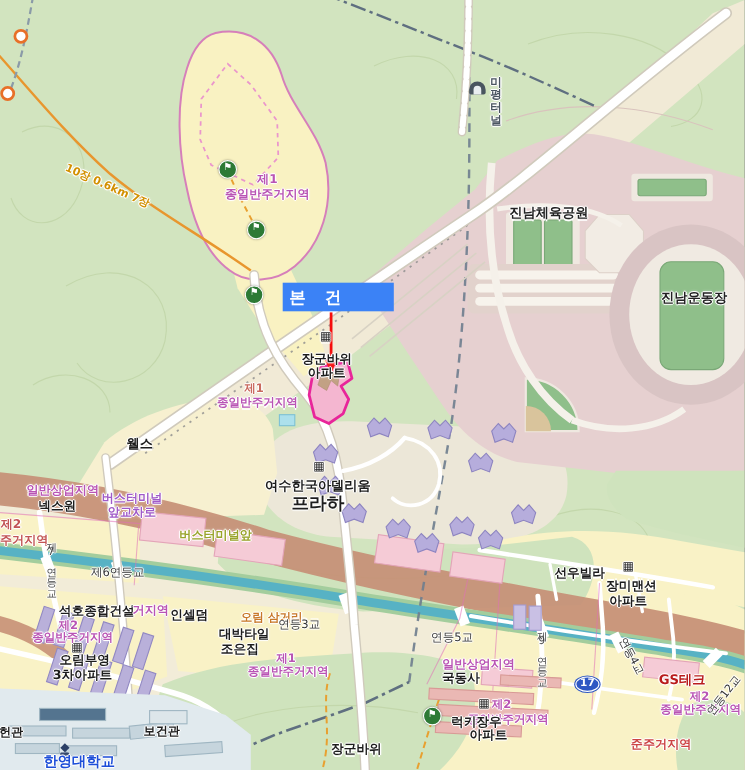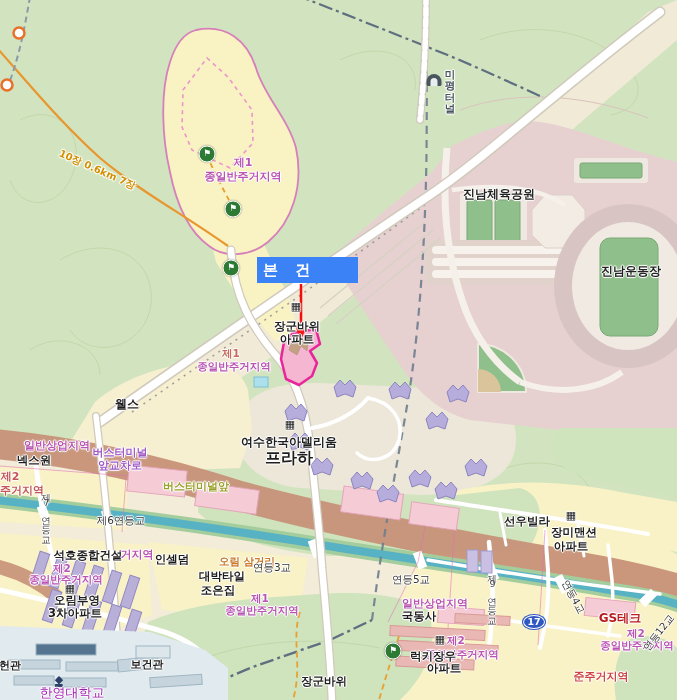--- a/index.html
+++ b/index.html
@@ -290,27 +290,27 @@
       <div class="map-label vertical" style="left: 450px; top: 84px; font-size: 10.5px; color: rgb(74, 85, 96); font-weight: 700; transform: translate(-50%, -50%);">미평터널</div>
       <div class="map-label" style="left: 97px; top: 170px; font-size: 10px; color: rgb(210, 144, 0); font-weight: 700; transform: translate(-50%, -50%) rotate(24deg);">10장 0.6km 7장</div>
       <div class="map-label" style="left: 297px; top: 326px; font-size: 11.5px; color: rgb(29, 29, 29); font-weight: 700; transform: translate(-50%, -50%);">장군바위</div>
       <div class="map-label" style="left: 297px; top: 339px; font-size: 11.5px; color: rgb(29, 29, 29); font-weight: 700; transform: translate(-50%, -50%);">아파트</div>
       <div class="map-label" style="left: 231px; top: 354px; font-size: 10.5px; color: rgb(201, 106, 94); font-weight: 700; transform: translate(-50%, -50%);">제1</div>
       <div class="map-label" style="left: 234px; top: 367px; font-size: 10.5px; color: rgb(185, 84, 180); font-weight: 700; transform: translate(-50%, -50%);">종일반주거지역</div>
       <div class="map-label" style="left: 127px; top: 404px; font-size: 12px; color: rgb(29, 29, 29); font-weight: 700; transform: translate(-50%, -50%);">웰스</div>
       <div class="map-label" style="left: 289px; top: 442px; font-size: 12px; color: rgb(29, 29, 29); font-weight: 700; transform: translate(-50%, -50%);">여수한국아델리움</div>
       <div class="map-label" style="left: 289px; top: 458px; font-size: 16px; color: rgb(29, 29, 29); font-weight: 700; transform: translate(-50%, -50%);">프라하</div>
       <div class="map-label" style="left: 57px; top: 446px; font-size: 11px; color: rgb(185, 84, 180); font-weight: 700; transform: translate(-50%, -50%);">일반상업지역</div>
-      <div class="map-label" style="left: 34px; top: 460px; font-size: 11.5px; color: rgb(29, 29, 29); font-weight: 700; transform: translate(-50%, -50%);">넥스원</div>
+      <div class="map-label" style="left: 52px; top: 460px; font-size: 11.5px; color: rgb(29, 29, 29); font-weight: 700; transform: translate(-50%, -50%);">넥스원</div>
       <div class="map-label" style="left: 120px; top: 453px; font-size: 11px; color: rgb(160, 90, 200); font-weight: 700; transform: translate(-50%, -50%);">버스터미널</div>
       <div class="map-label" style="left: 120px; top: 466px; font-size: 11px; color: rgb(160, 90, 200); font-weight: 700; transform: translate(-50%, -50%);">앞교차로</div>
       <div class="map-label" style="left: 196px; top: 487px; font-size: 11px; color: rgb(153, 163, 43); font-weight: 700; transform: translate(-50%, -50%);">버스터미널앞</div>
       <div class="map-label" style="left: 10px; top: 477px; font-size: 11px; color: rgb(194, 85, 85); font-weight: 700; transform: translate(-50%, -50%);">제2</div>
       <div class="map-label" style="left: 22px; top: 491px; font-size: 11px; color: rgb(194, 85, 85); font-weight: 700; transform: translate(-50%, -50%);">주거지역</div>
-      <div class="map-label" style="left: 121px; top: 521px; font-size: 10.5px; color: rgb(51, 51, 51); transform: translate(-50%, -50%);">제6연등교</div>
+      <div class="map-label" style="left: 107px; top: 521px; font-size: 10.5px; color: rgb(51, 51, 51); transform: translate(-50%, -50%);">제6연등교</div>
       <div class="map-label" style="left: 88px; top: 555px; font-size: 11.5px; color: rgb(29, 29, 29); font-weight: 700; transform: translate(-50%, -50%);">석호종합건설</div>
       <div class="map-label" style="left: 137px; top: 555px; font-size: 11px; color: rgb(185, 84, 180); font-weight: 700; transform: translate(-50%, -50%);">거지역</div>
       <div class="map-label" style="left: 172px; top: 559px; font-size: 11.5px; color: rgb(29, 29, 29); font-weight: 700; transform: translate(-50%, -50%);">인셀덤</div>
       <div class="map-label" style="left: 62px; top: 569px; font-size: 10.5px; color: rgb(185, 84, 180); font-weight: 700; transform: translate(-50%, -50%);">제2</div>
       <div class="map-label" style="left: 66px; top: 580px; font-size: 10.5px; color: rgb(185, 84, 180); font-weight: 700; transform: translate(-50%, -50%);">종일반주거지역</div>
       <div class="map-label" style="left: 77px; top: 600px; font-size: 11.5px; color: rgb(29, 29, 29); font-weight: 700; transform: translate(-50%, -50%);">오림부영</div>
       <div class="map-label" style="left: 75px; top: 613px; font-size: 11.5px; color: rgb(29, 29, 29); font-weight: 700; transform: translate(-50%, -50%);">3차아파트</div>
       <div class="map-label" style="left: 222px; top: 576px; font-size: 11.5px; color: rgb(29, 29, 29); font-weight: 700; transform: translate(-50%, -50%);">대박타일</div>
       <div class="map-label" style="left: 218px; top: 590px; font-size: 11.5px; color: rgb(29, 29, 29); font-weight: 700; transform: translate(-50%, -50%);">조은집</div>
       <div class="map-label" style="left: 247px; top: 562px; font-size: 10.5px; color: rgb(200, 120, 40); font-weight: 700; transform: translate(-50%, -50%);">오림 삼거리</div>
@@ -324,21 +324,21 @@
       <div class="map-label" style="left: 462px; top: 655px; font-size: 10.5px; color: rgb(185, 84, 180); font-weight: 700; transform: translate(-50%, -50%);">종일반주거지역</div>
       <div class="map-label" style="left: 433px; top: 656px; font-size: 11.5px; color: rgb(29, 29, 29); font-weight: 700; transform: translate(-50%, -50%);">럭키장우</div>
       <div class="map-label" style="left: 444px; top: 668px; font-size: 11.5px; color: rgb(29, 29, 29); font-weight: 700; transform: translate(-50%, -50%);">아파트</div>
       <div class="map-label" style="left: 620px; top: 618px; font-size: 12px; color: #b91c1c; font-weight: 700; transform: translate(-50%, -50%);">GS테크</div>
       <div class="map-label" style="left: 527px; top: 521px; font-size: 11.5px; color: rgb(29, 29, 29); font-weight: 700; transform: translate(-50%, -50%);">선우빌라</div>
       <div class="map-label" style="left: 574px; top: 532px; font-size: 11.5px; color: rgb(29, 29, 29); font-weight: 700; transform: translate(-50%, -50%);">장미맨션</div>
       <div class="map-label" style="left: 571px; top: 546px; font-size: 11.5px; color: rgb(29, 29, 29); font-weight: 700; transform: translate(-50%, -50%);">아파트</div>
       <div class="map-label" style="left: 324px; top: 681px; font-size: 11.5px; color: rgb(29, 29, 29); font-weight: 700; transform: translate(-50%, -50%);">장군바위</div>
       <div class="map-label" style="left: 147px; top: 665px; font-size: 11px; color: rgb(29, 29, 29); font-weight: 700; transform: translate(-50%, -50%);">보건관</div>
       <div class="map-label" style="left: 10px; top: 666px; font-size: 11px; color: rgb(29, 29, 29); font-weight: 700; transform: translate(-50%, -50%);">헌관</div>
-      <div class="map-label" style="left: 72px; top: 693px; font-size: 13px; color: #a21caf; font-weight: 400; transform: translate(-50%, -50%);">한영대학교</div>
+      <div class="map-label" style="left: 72px; top: 693px; font-size: 13px; color: #1d4ed8; font-weight: 700; transform: translate(-50%, -50%);">한영대학교</div>
       <div class="map-label" style="left: 636px; top: 634px; font-size: 10.5px; color: rgb(185, 84, 180); font-weight: 700; transform: translate(-50%, -50%);">제2</div>
       <div class="map-label" style="left: 637px; top: 646px; font-size: 10.5px; color: rgb(185, 84, 180); font-weight: 700; transform: translate(-50%, -50%);">종일반주거지역</div>
       <div class="map-label" style="left: 573px; top: 597px; font-size: 10px; color: rgb(51, 51, 51); transform: translate(-50%, -50%) rotate(62deg);">연등4교</div>
       <div class="map-label" style="left: 659px; top: 633px; font-size: 10px; color: rgb(51, 51, 51); transform: translate(-50%, -50%) rotate(-52deg);">연등12교</div>
       <div class="map-label" style="left: 601px; top: 677px; font-size: 11px; color: rgb(204, 68, 68); font-weight: 700; transform: translate(-50%, -50%);">준주거지역</div>
       <div class="map-label vertical" style="left: 46px; top: 513px; font-size: 9.5px; color: rgb(68, 68, 68); transform: translate(-50%, -50%);">제7연등교</div>
       <div class="map-label vertical" style="left: 492px; top: 594px; font-size: 9.5px; color: rgb(68, 68, 68); transform: translate(-50%, -50%);">제9연등교</div>
     </div>
 
 <div class="callout">

